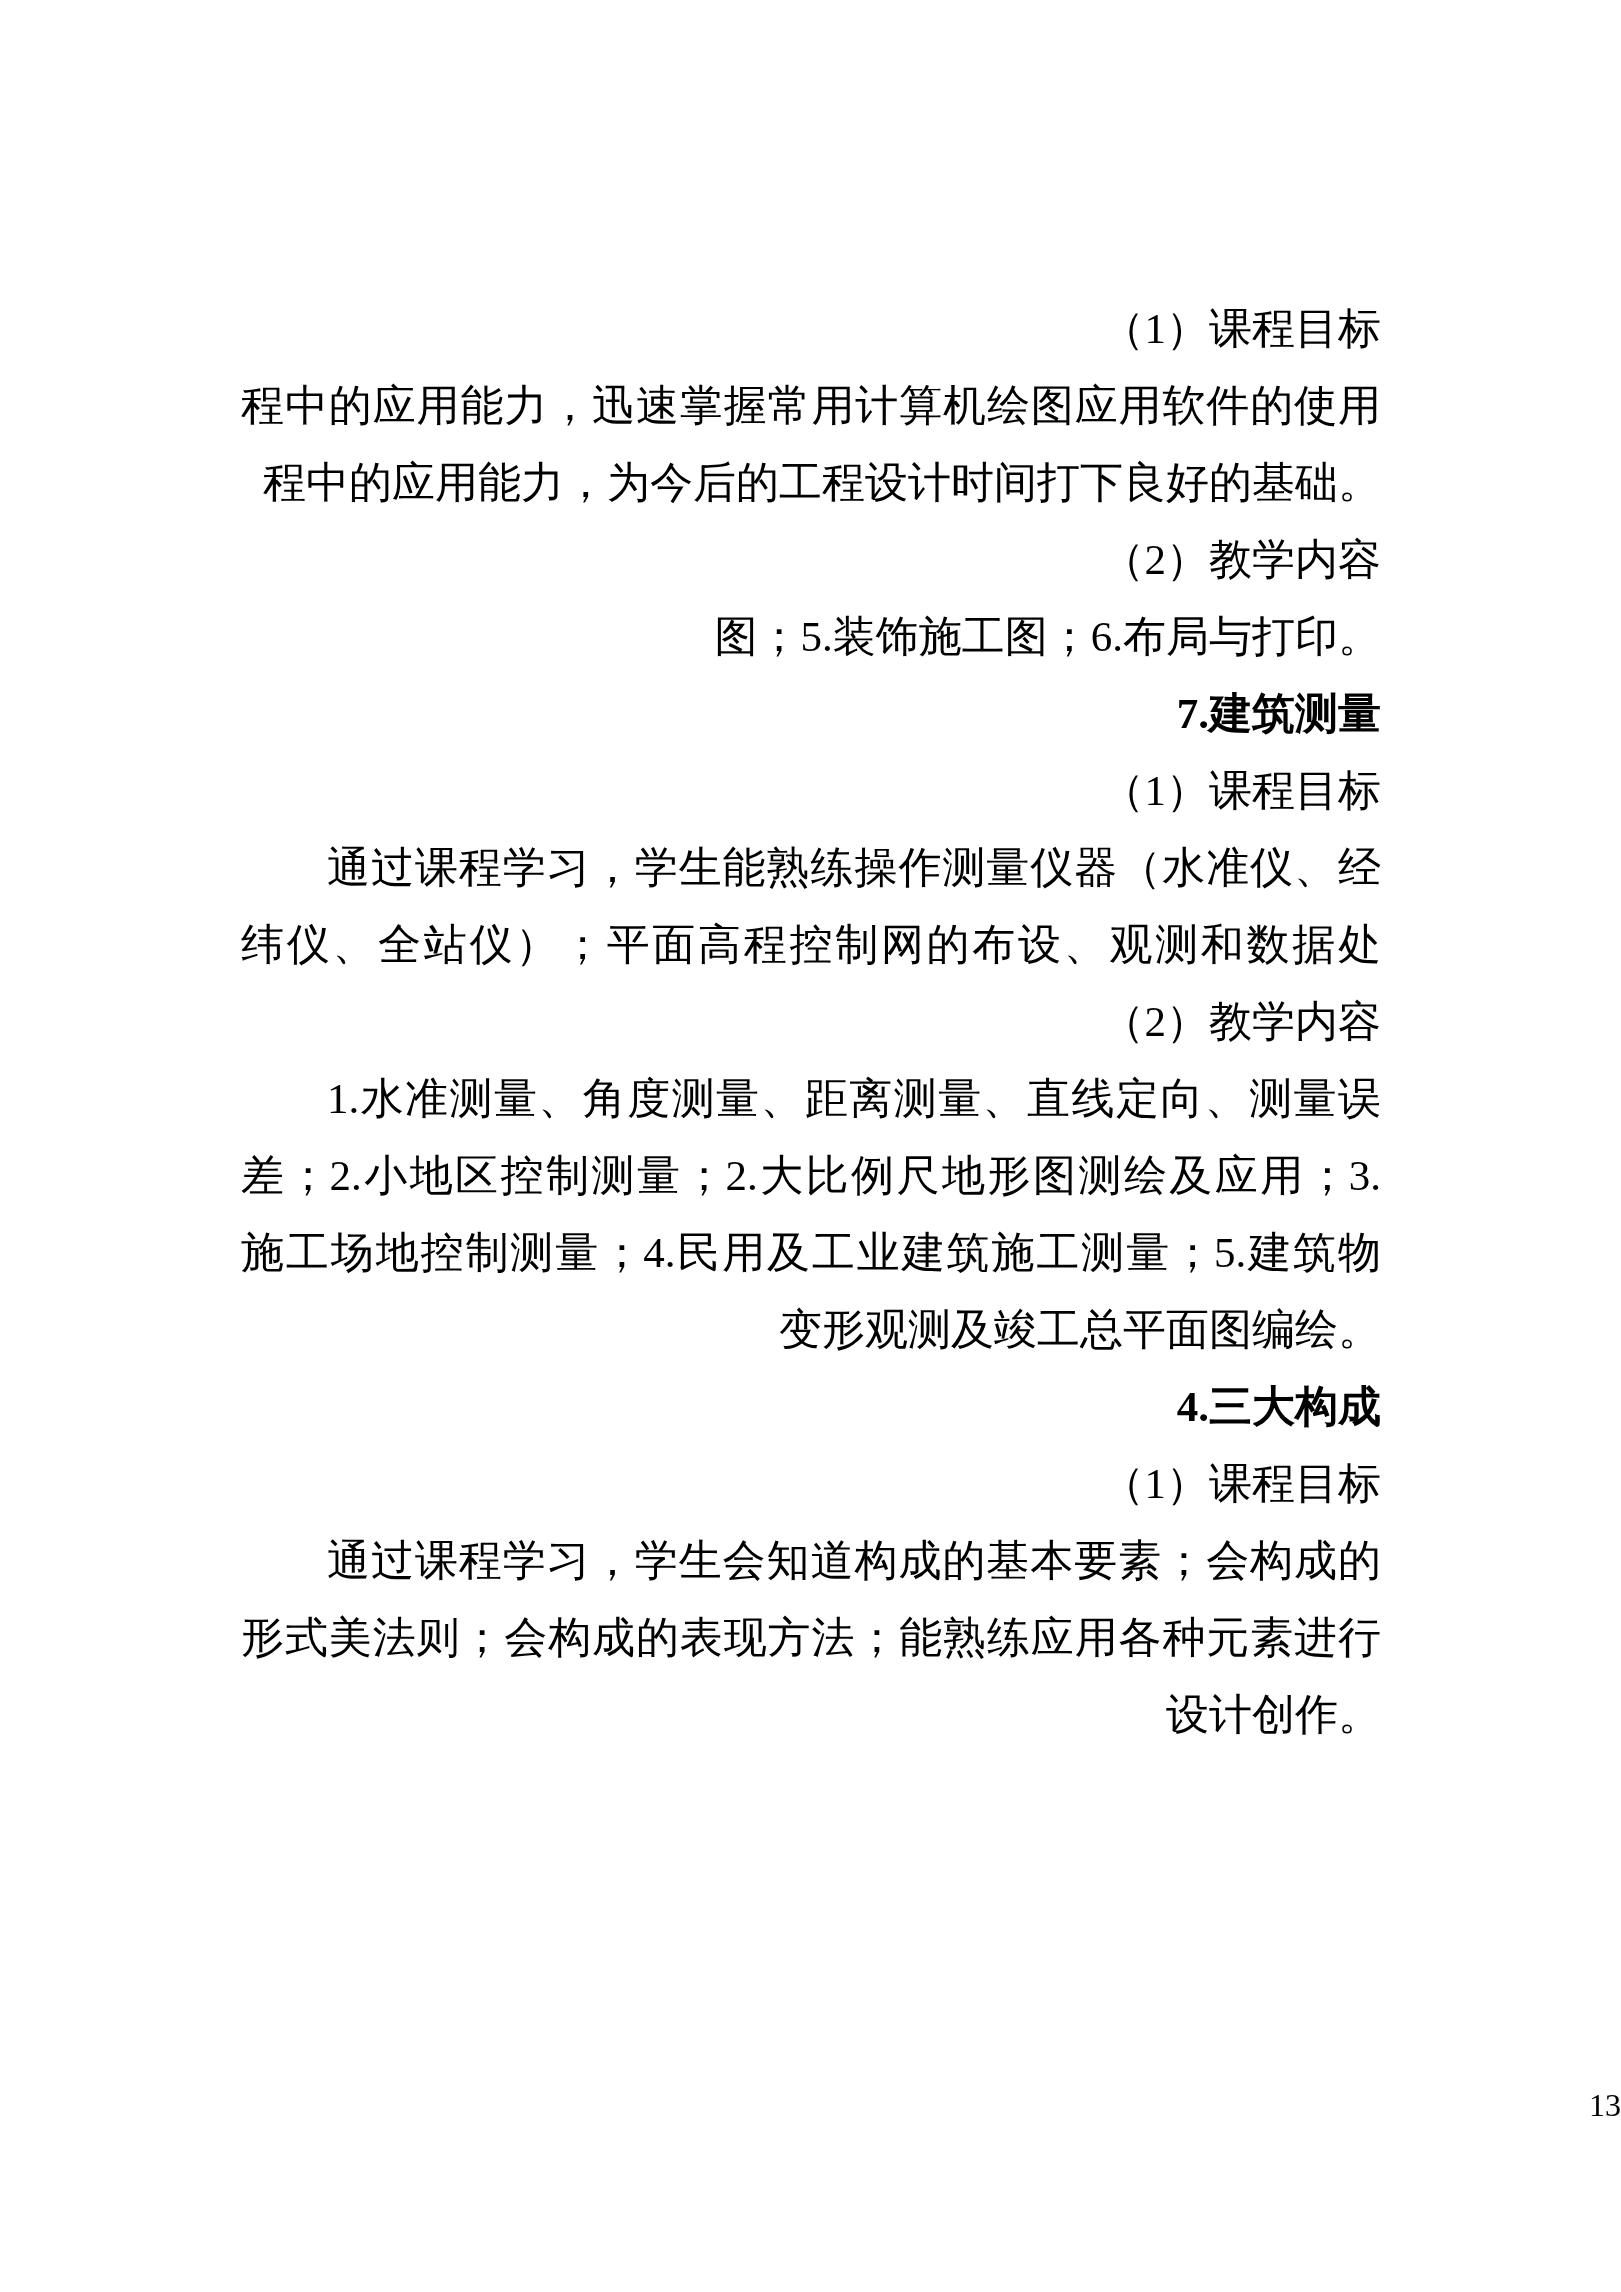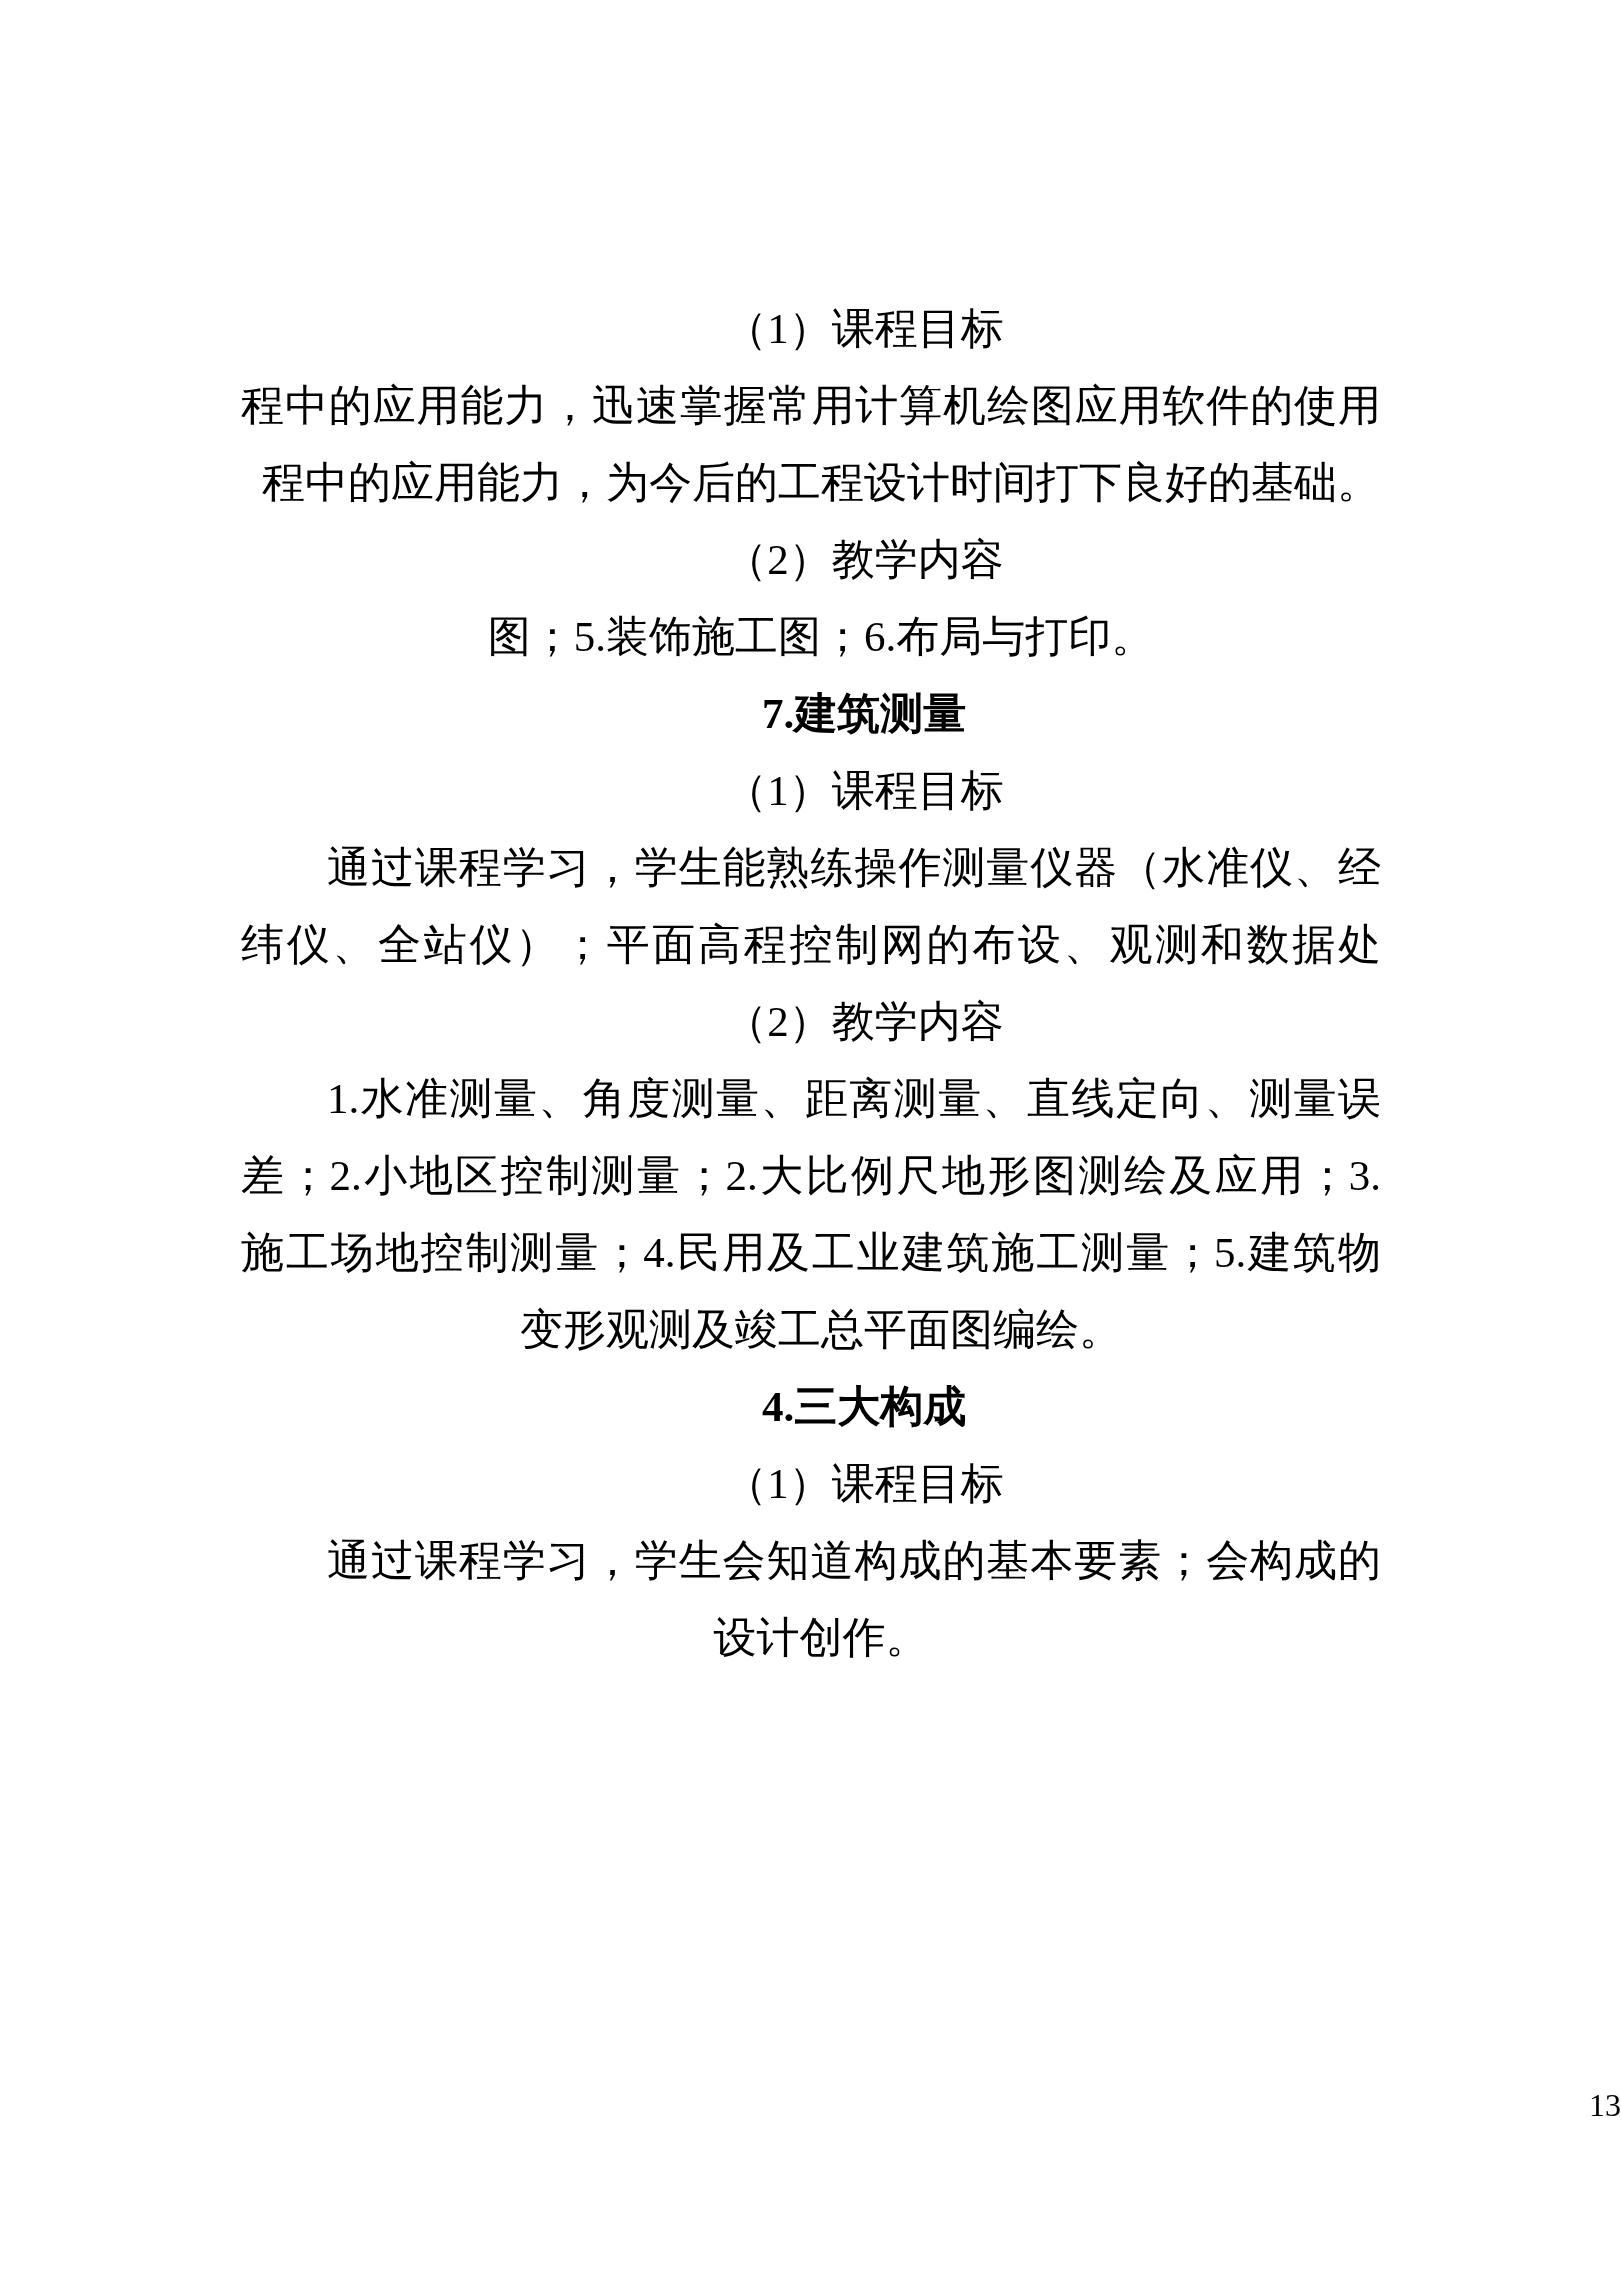--- a/index.html
+++ b/index.html
@@ -24,21 +24,21 @@
   }
   .line {
     font-size: 43px;
     height: 77px;
     line-height: 77px;
     text-align: justify;
     text-align-last: justify;
     overflow: hidden;
   }
   .line.last {
-    text-align: center;
+    text-align: right;
     text-align-last: auto;
     margin-left: 20px;
   }
   .line.indent {
     padding-left: 86px;
   }
   .line.bold {
     font-weight: bold;
   }
   .page-number {
@@ -78,19 +78,20 @@
     <div class="line indent">1.水准测量、角度测量、距离测量、直线定向、测量误</div>
     <div class="line">差；2.小地区控制测量；2.大比例尺地形图测绘及应用；3.</div>
     <div class="line">施工场地控制测量；4.民用及工业建筑施工测量；5.建筑物</div>
     <div class="line last">变形观测及竣工总平面图编绘。</div>
 
     <div class="line indent last bold">4.三大构成</div>
 
     <div class="line indent last">（1）课程目标</div>
 
     <div class="line indent">通过课程学习，学生会知道构成的基本要素；会构成的</div>
+    <div class="line">形式美法则；会构成的表现方法；能熟练应用各种元素进行</div>
     <div class="line last">设计创作。</div>
 
   </div>
 
   <div class="page-number">13</div>
 </div>
 
 
 </body></html>

